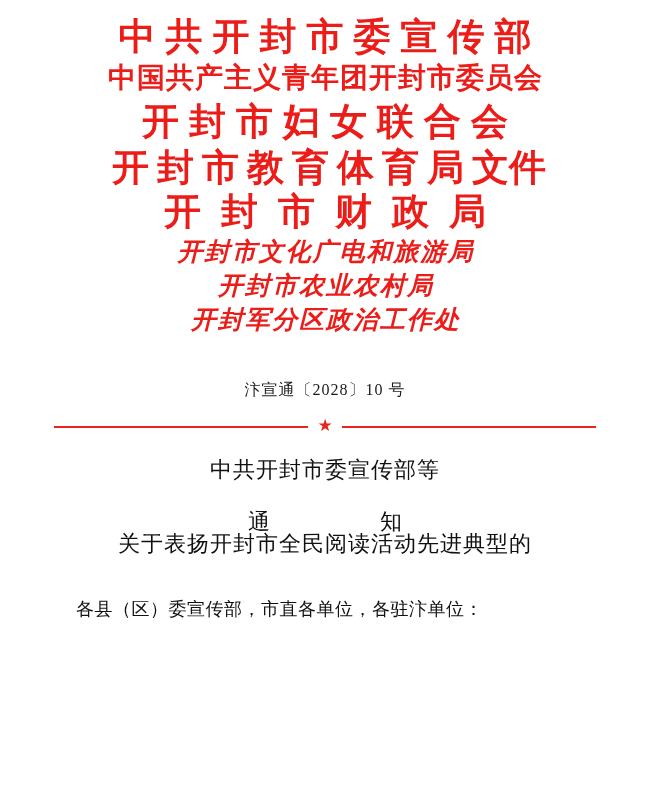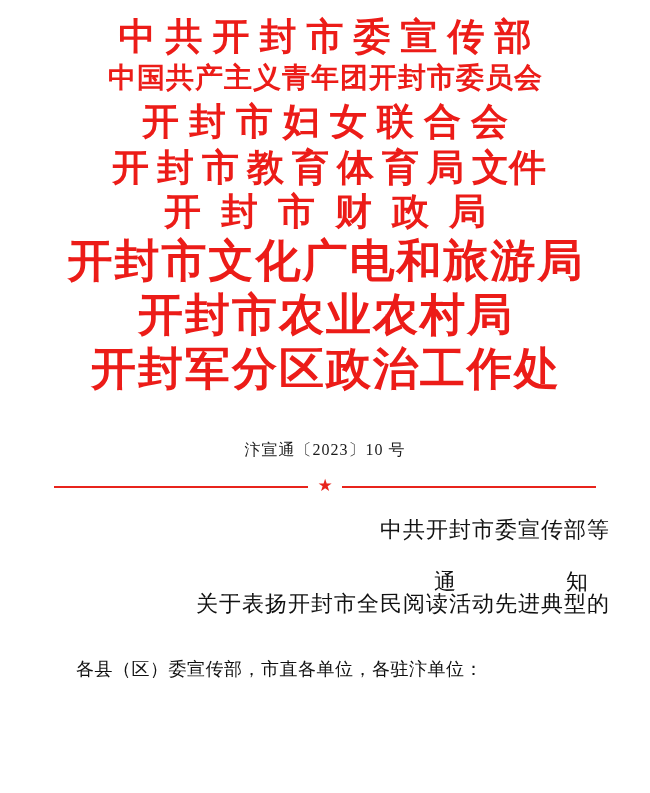--- a/index.html
+++ b/index.html
@@ -47,24 +47,25 @@
     padding-left: 20px;
     margin-bottom: 9px;
   }
   .lh-line.narrow {
     font-size: 28px;
     letter-spacing: 1px;
     padding-left: 1px;
     margin-bottom: 11px;
   }
   .lh-line.tight {
-    font-size: 45px;
+    font-size: 25px;
     letter-spacing: 2px;
     padding-left: 2px;
     margin-bottom: 9px;
+    font-style: italic;
   }
   .lh-line.wenjian-row {
     font-size: 37px;
     letter-spacing: 8px;
     padding-left: 8px;
     margin-bottom: 7px;
   }
   .lh-line .wenjian {
     letter-spacing: 0px;
     padding-left: 0;
@@ -97,21 +98,21 @@
     color: #e8241c;
     font-size: 17px;
     line-height: 1;
     margin: 0 9px;
     transform: translateY(-1px);
   }
 
   
   .title-block {
     margin-top: 24px;
-    text-align: right;
+    text-align: center;
     color: #111;
   }
   .title-line {
     font-size: 22px;
     letter-spacing: 1px;
     line-height: 1.0;
     margin-bottom: 30px;
     font-family: "Liberation Serif", "DejaVu Serif", serif;
   }
   .title-line.tongzhi {
@@ -138,21 +139,21 @@
     <div class="lh-line big">中共开封市委宣传部</div>
     <div class="lh-line narrow">中国共产主义青年团开封市委员会</div>
     <div class="lh-line big">开封市妇女联合会</div>
     <div class="lh-line wenjian-row"><span>开封市教育体育局</span><span class="wenjian">文件</span></div>
     <div class="lh-line big2">开封市财政局</div>
     <div class="lh-line tight">开封市文化广电和旅游局</div>
     <div class="lh-line tight">开封市农业农村局</div>
     <div class="lh-line tight">开封军分区政治工作处</div>
   </div>
 
-  <div class="doc-number">汴宣通〔2023〕10 号</div>
+  <div class="doc-number">汴宣通〔2028〕10 号</div>
 
   <div class="sep">
     <div class="bar"></div>
     <div class="star">★</div>
     <div class="bar"></div>
   </div>
 
   <div class="title-block">
     <div class="title-line">中共开封市委宣传部等</div>
     <div class="title-line tongzhi">通　　知</div>

